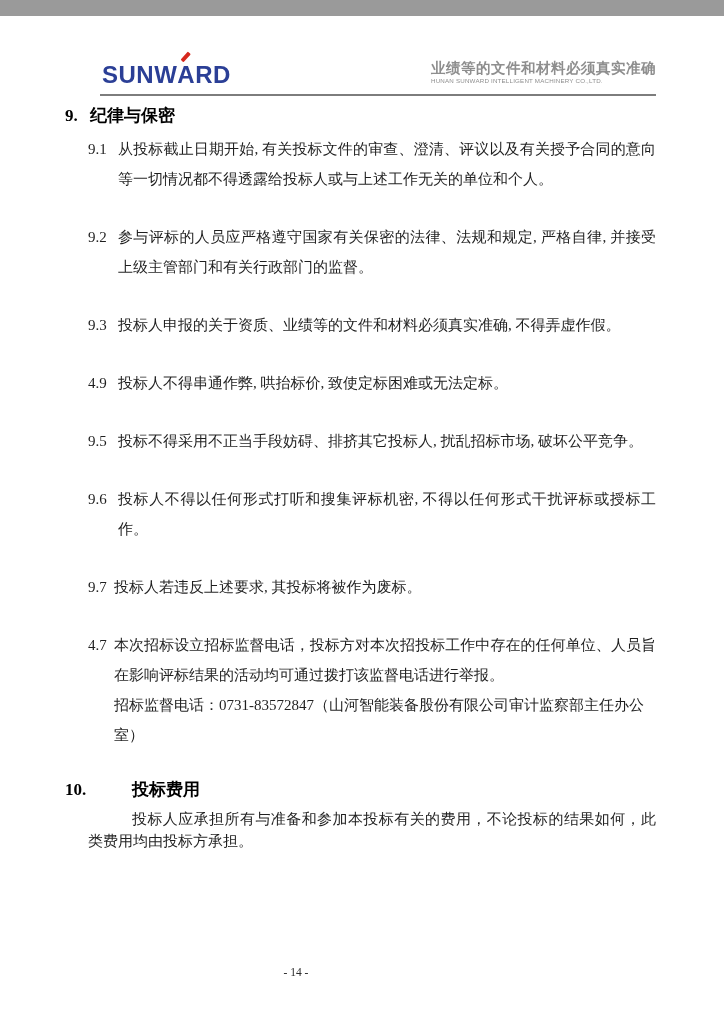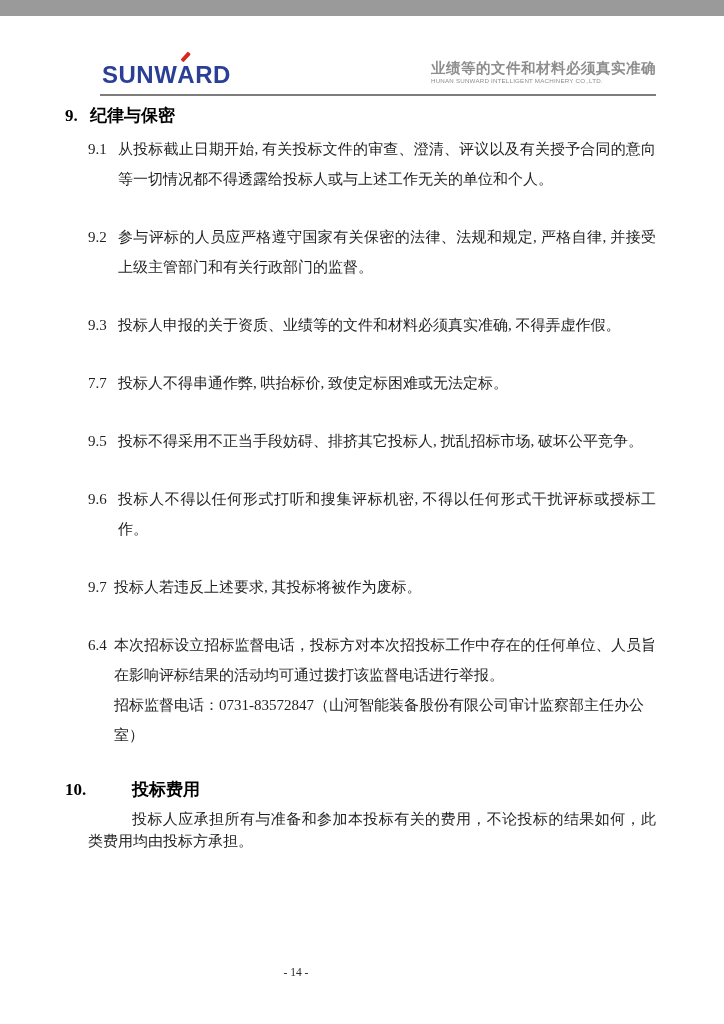--- a/index.html
+++ b/index.html
@@ -153,41 +153,41 @@
       <span class="num">9.2</span>
       <span class="text">参与评标的人员应严格遵守国家有关保密的法律、法规和规定, 严格自律, 并接受上级主管部门和有关行政部门的监督。</span>
     </div>
 
     <div class="item">
       <span class="num">9.3</span>
       <span class="text">投标人申报的关于资质、业绩等的文件和材料必须真实准确, 不得弄虚作假。</span>
     </div>
 
     <div class="item">
-      <span class="num">7.7</span>
+      <span class="num">4.9</span>
       <span class="text">投标人不得串通作弊, 哄抬标价, 致使定标困难或无法定标。</span>
     </div>
 
     <div class="item">
       <span class="num">9.5</span>
       <span class="text">投标不得采用不正当手段妨碍、排挤其它投标人, 扰乱招标市场, 破坏公平竞争。</span>
     </div>
 
     <div class="item">
       <span class="num">9.6</span>
       <span class="text">投标人不得以任何形式打听和搜集评标机密, 不得以任何形式干扰评标或授标工作。</span>
     </div>
 
     <div class="item tight">
       <span class="num">9.7</span>
       <span class="text">投标人若违反上述要求, 其投标将被作为废标。</span>
     </div>
 
     <div class="item tight">
-      <span class="num">6.4</span>
+      <span class="num">4.7</span>
       <span class="text">
         <div>本次招标设立招标监督电话，投标方对本次招投标工作中存在的任何单位、人员旨在影响评标结果的活动均可通过拨打该监督电话进行举报。</div>
         <div class="extra">招标监督电话：0731-83572847（山河智能装备股份有限公司审计监察部主任办公室）</div>
       </span>
     </div>
 
     <div class="sec-heading wide sec10-heading">
       <span class="sec-num">10.</span>
       <span>投标费用</span>
     </div>

